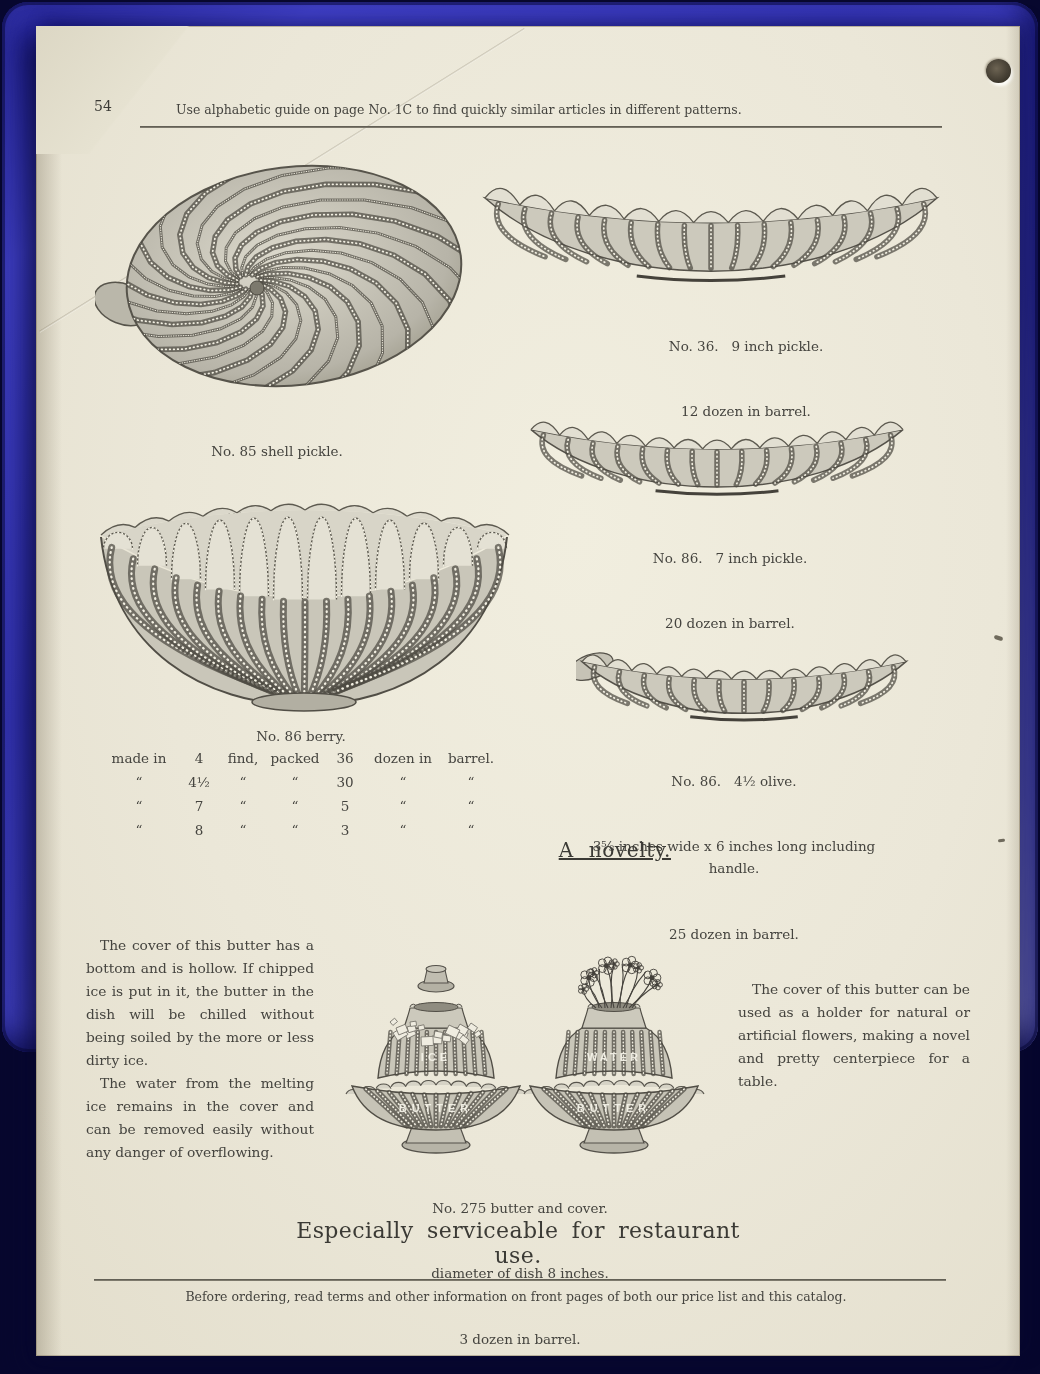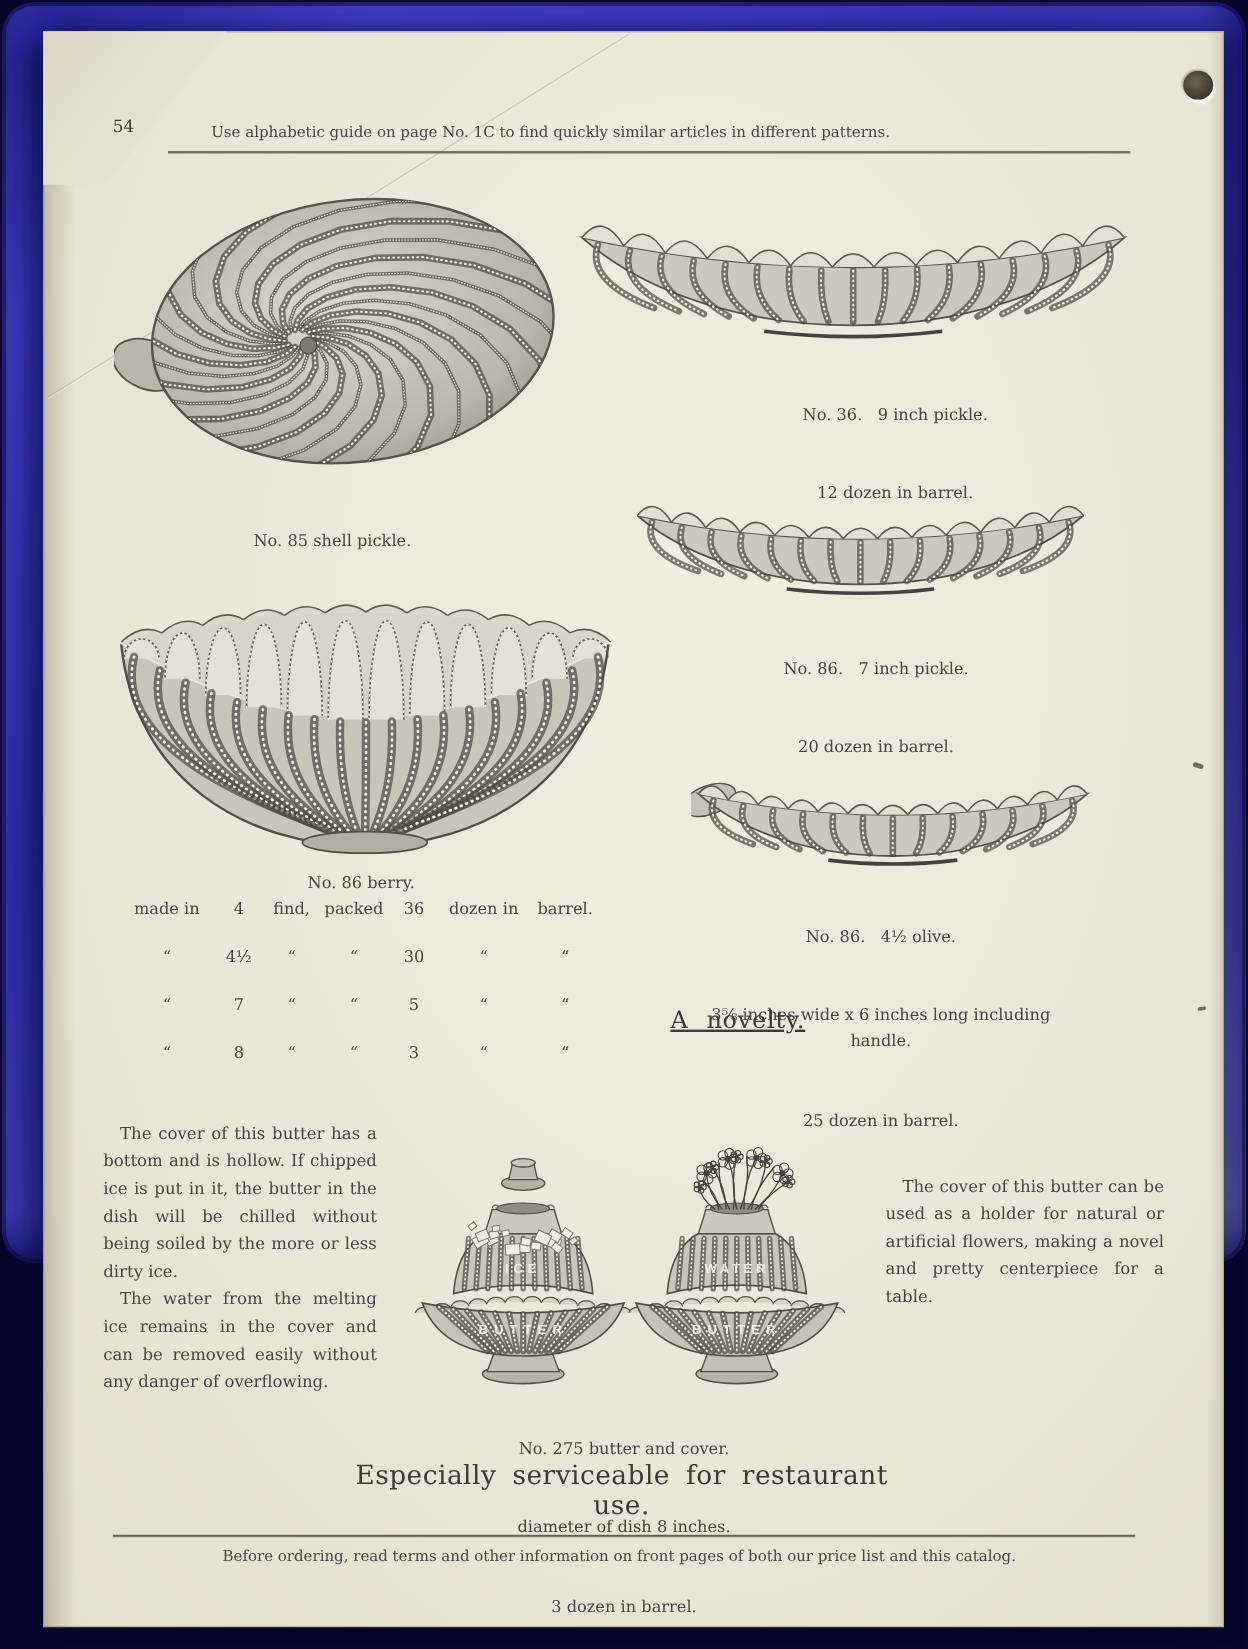--- a/index.html
+++ b/index.html
@@ -35,21 +35,21 @@
   .ill{position:absolute;}
   .cap{position:absolute;text-align:center;font-size:13.5px;line-height:1.62;color:#45443f;white-space:pre-wrap;}
   .cap-shell{left:91px;top:371px;width:300px;}
   .cap-p9{left:560px;top:266px;width:300px;}
   .cap-p7{left:544px;top:478px;width:300px;}
   .cap-olive{left:538px;top:701px;width:320px;}
   .cap-butter{left:334px;top:1128px;width:300px;}
   .berry-block{position:absolute;left:65px;top:702px;width:400px;}
   .berry-title{text-align:center;font-size:13.5px;color:#45443f;margin-bottom:6px;}
   .berry-table{display:grid;grid-template-columns:76px 44px 44px 60px 40px 76px 60px;
-    row-gap:24px;font-size:13.5px;color:#45443f;justify-items:center;}
+    row-gap:8px;font-size:13.5px;color:#45443f;justify-items:center;}
   .novelty-heading{position:absolute;left:335px;top:812px;width:300px;text-align:right;
     font-size:20px;word-spacing:8px;letter-spacing:.6px;color:#3b3a35;text-decoration:underline;}
   .para{position:absolute;font-size:13.8px;line-height:1.67;text-align:justify;color:#45443f;}
   .para p{margin:0;text-indent:14px;}
   .para-left{left:50px;top:908px;width:228px;}
   .para-right{left:702px;top:952px;width:232px;}
   .tagline{position:absolute;left:232px;top:1192px;width:500px;text-align:center;
     font-size:22px;word-spacing:6px;letter-spacing:.4px;color:#3b3a35;}
   .glass-label{font-family:"Liberation Sans","DejaVu Sans",sans-serif;font-size:11px;font-weight:bold;
     fill:#f6f4ea;opacity:.92;}

